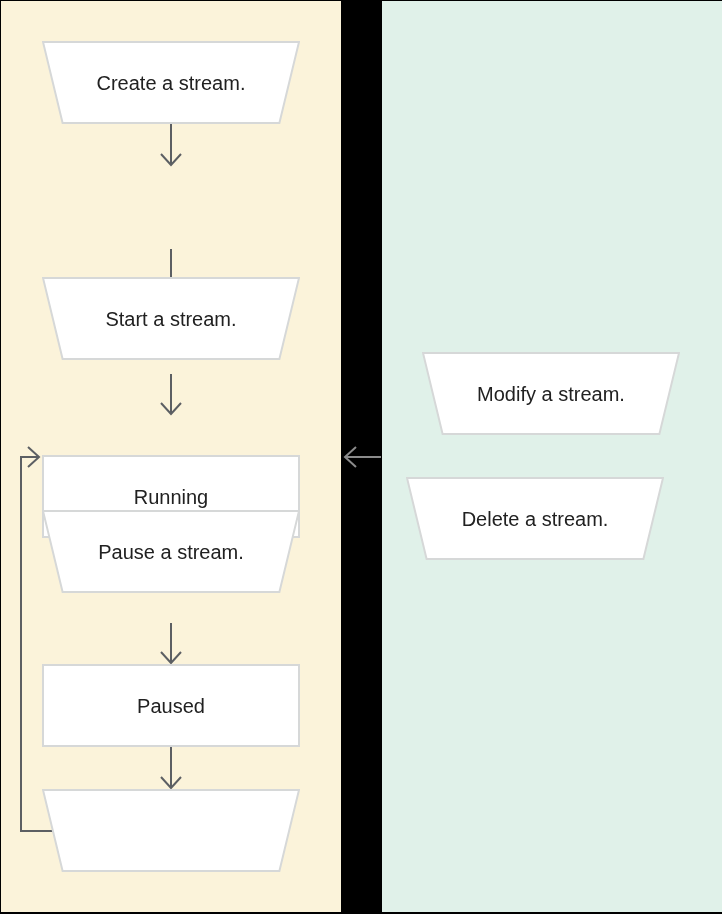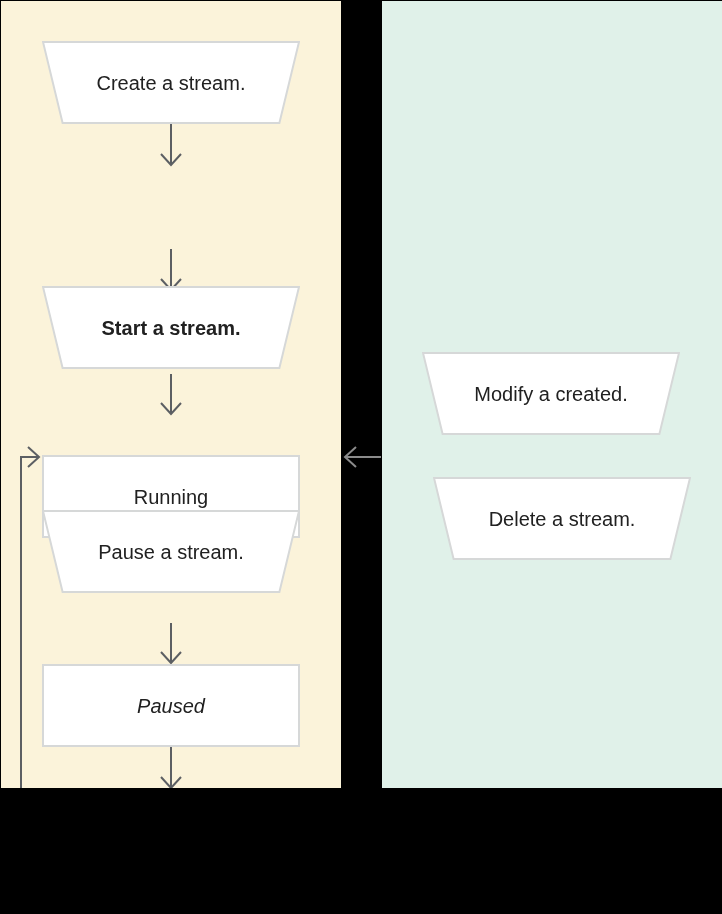--- a/index.html
+++ b/index.html
@@ -9,21 +9,21 @@
     --node_fill:#ffffff;
     --node_border:#d6d8d8;
     --arrow:#5c5f63;
     --divider_arrow:#8b8b8b;
     --text:#212121;
   }
   html,body{margin:0;padding:0;}
   body{background:#000;}
   .page{
     position:relative;
-    width:722px;height:788px;
+    width:722px;height:914px;
     background:var(--divider_bg);
     overflow:hidden;
     font-family:"Liberation Sans", sans-serif;
     text-align:center;
   }
   .panel{position:absolute;top:1px;height:911px;}
   .panel-left{left:1px;width:340px;background:var(--left_panel_bg);}
   .panel-divider{left:341px;width:41px;background:var(--divider_bg);}
   .panel-right{left:382px;width:340px;background:var(--right_panel_bg);}
   .arrow-layer{position:absolute;left:0;top:0;width:722px;height:914px;z-index:2;}
@@ -91,55 +91,55 @@
   </svg>
 
   <div class="node trapezoid" style="left:42px;top:41px;">
     <svg class="shape" width="258" height="83">
         <polygon points="1,1 257,1 237.4,82 20.6,82"></polygon>
       </svg>
     <span class="label">Create a stream.</span>
   </div>
 
 
-  <div class="node trapezoid" style="left:42px;top:286px;font-weight:bold;">
+  <div class="node trapezoid" style="left:42px;top:277px;">
     <svg class="shape" width="258" height="83">
         <polygon points="1,1 257,1 237.4,82 20.6,82"></polygon>
       </svg>
     <span class="label">Start a stream.</span>
   </div>
 
   <div class="node rect" style="left:42px;top:415px;margin-top:40px;">
     <span class="label">Running</span>
   </div>
 
   <div class="node trapezoid" style="left:42px;top:510px;">
     <svg class="shape" width="258" height="83">
         <polygon points="1,1 257,1 237.4,82 20.6,82"></polygon>
       </svg>
     <span class="label">Pause a stream.</span>
   </div>
 
-  <div class="node rect" style="left:42px;top:664px;font-style:italic;">
+  <div class="node rect" style="left:42px;top:664px;">
     <span class="label">Paused</span>
   </div>
 
   <div class="node trapezoid" style="left:42px;top:789px;">
     <svg class="shape" width="258" height="83">
         <polygon points="1,1 257,1 237.4,82 20.6,82"></polygon>
       </svg>
   </div>
 
   <div class="node trapezoid" style="left:422px;top:352px;">
     <svg class="shape" width="258" height="83">
         <polygon points="1,1 257,1 237.4,82 20.6,82"></polygon>
       </svg>
-    <span class="label">Modify a created.</span>
+    <span class="label">Modify a stream.</span>
   </div>
 
-  <div class="node trapezoid" style="left:433px;top:477px;">
+  <div class="node trapezoid" style="left:406px;top:477px;">
     <svg class="shape" width="258" height="83">
         <polygon points="1,1 257,1 237.4,82 20.6,82"></polygon>
       </svg>
     <span class="label">Delete a stream.</span>
   </div>
 
 </div>
 
 </body></html>

